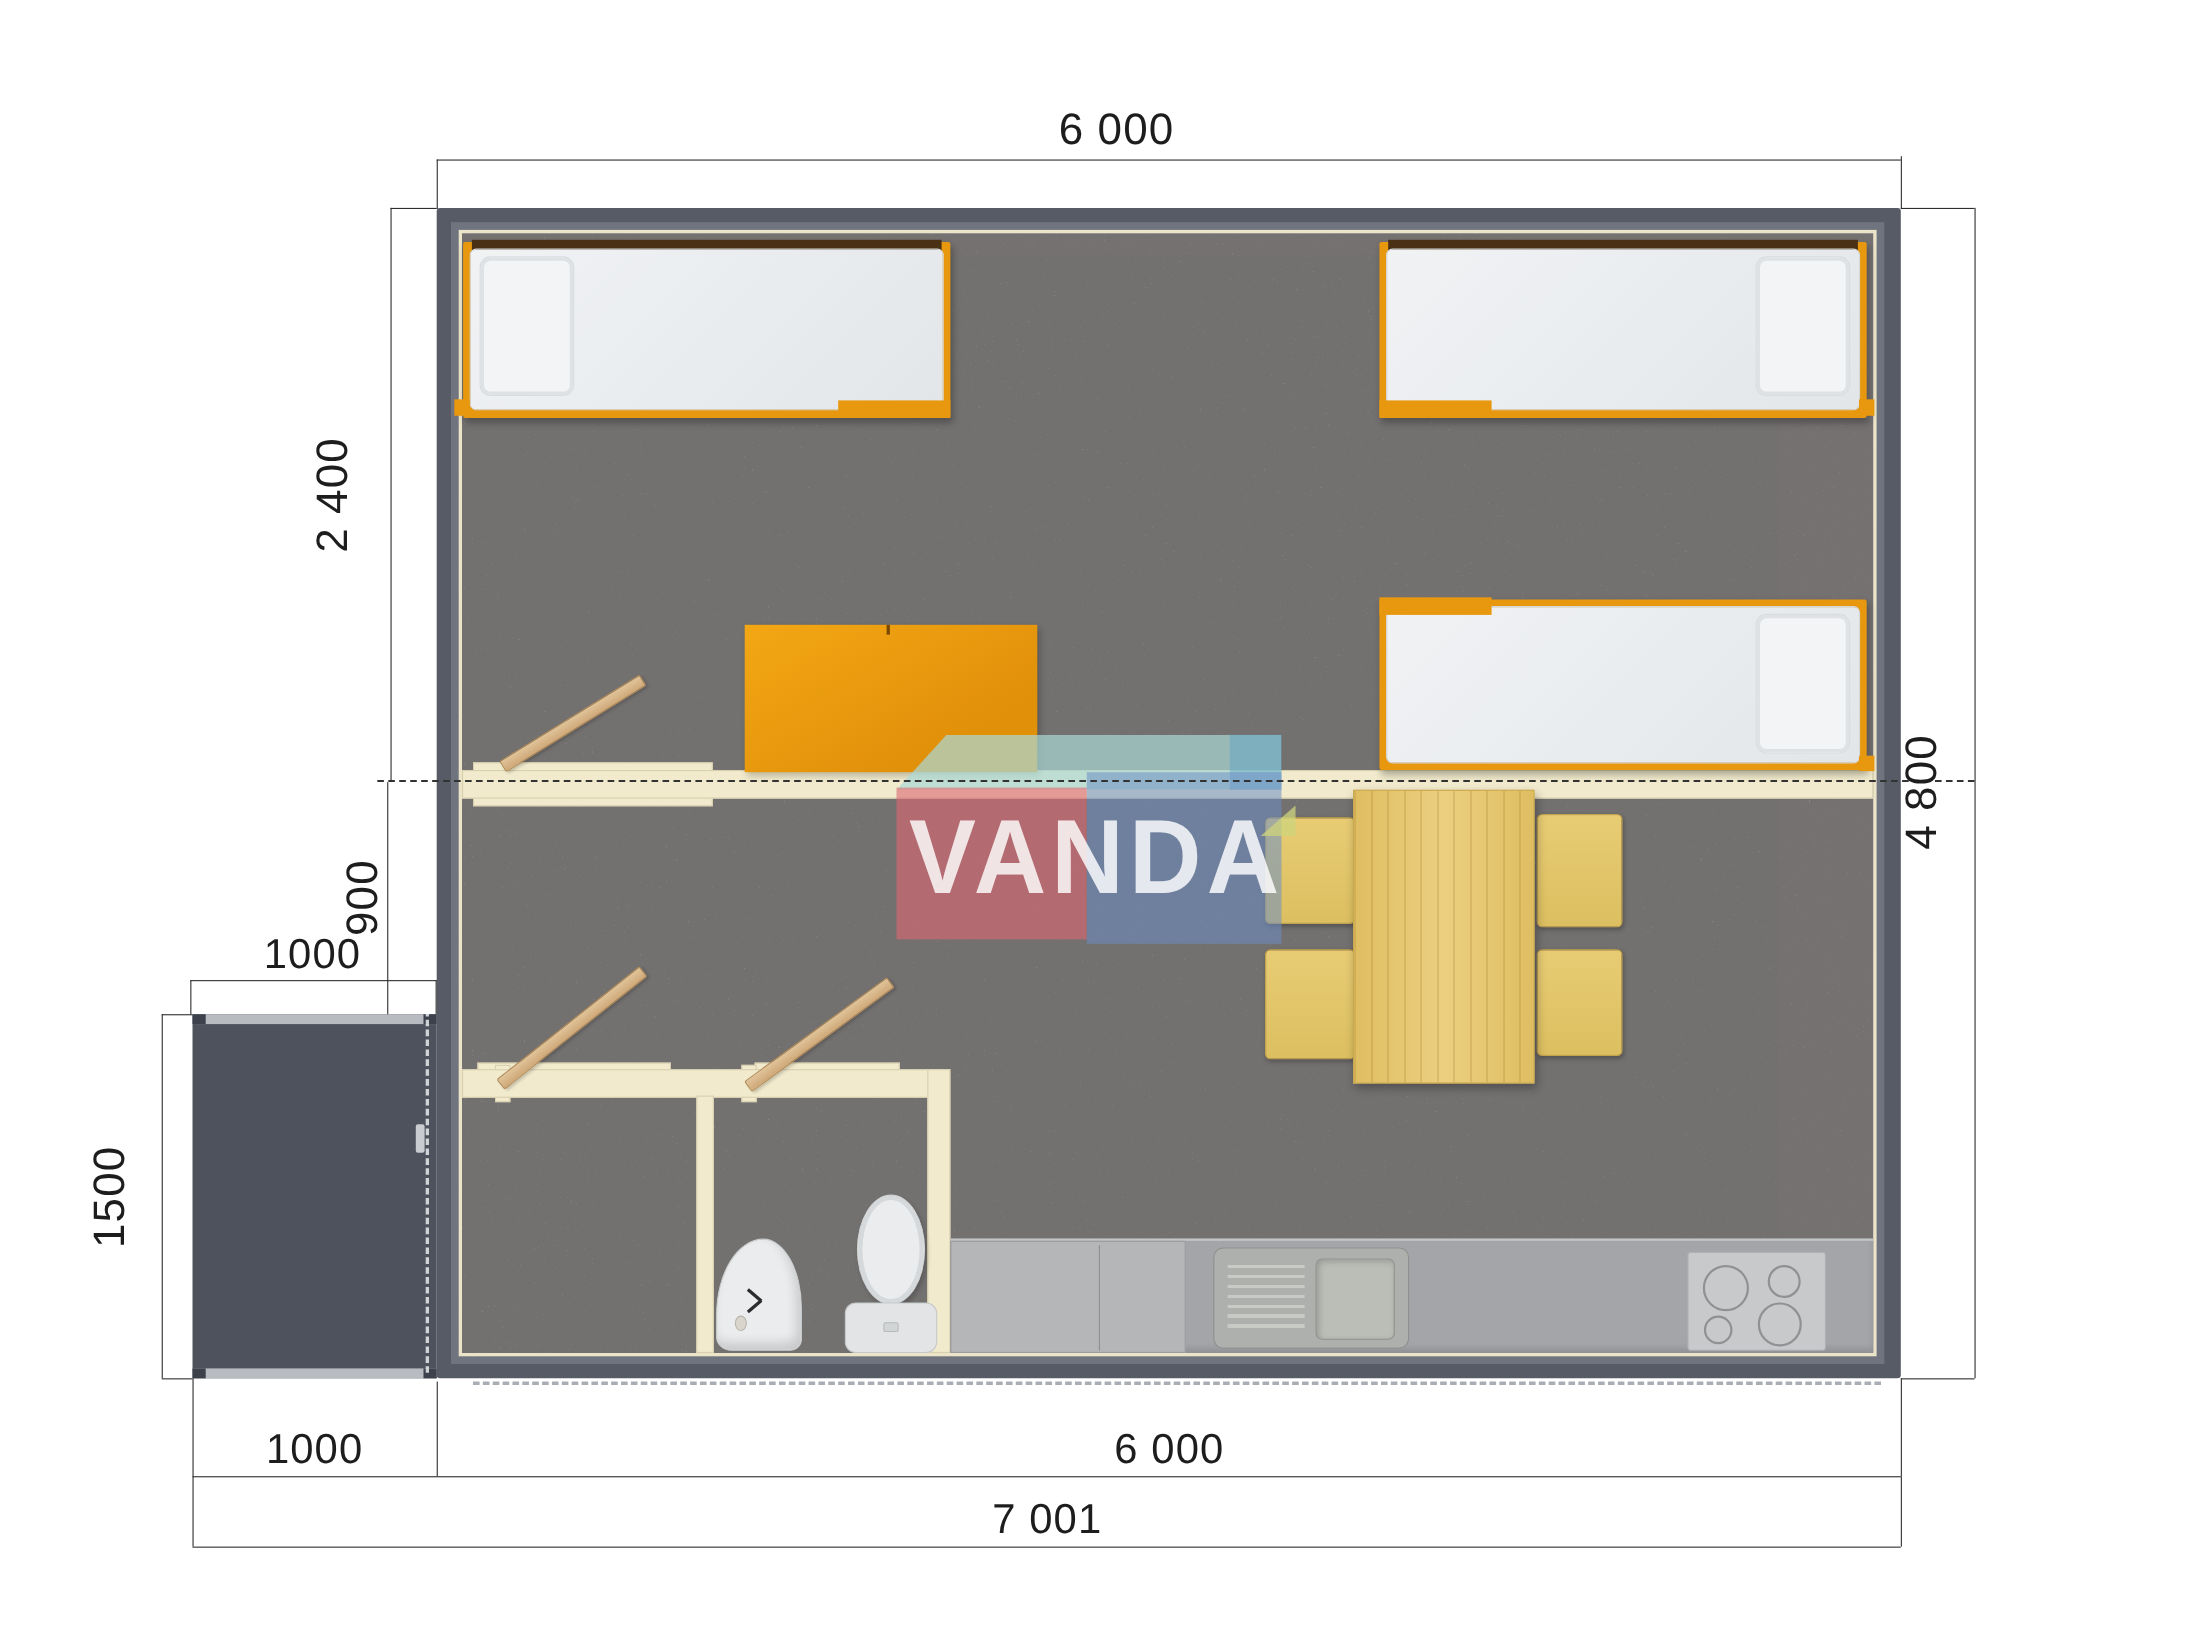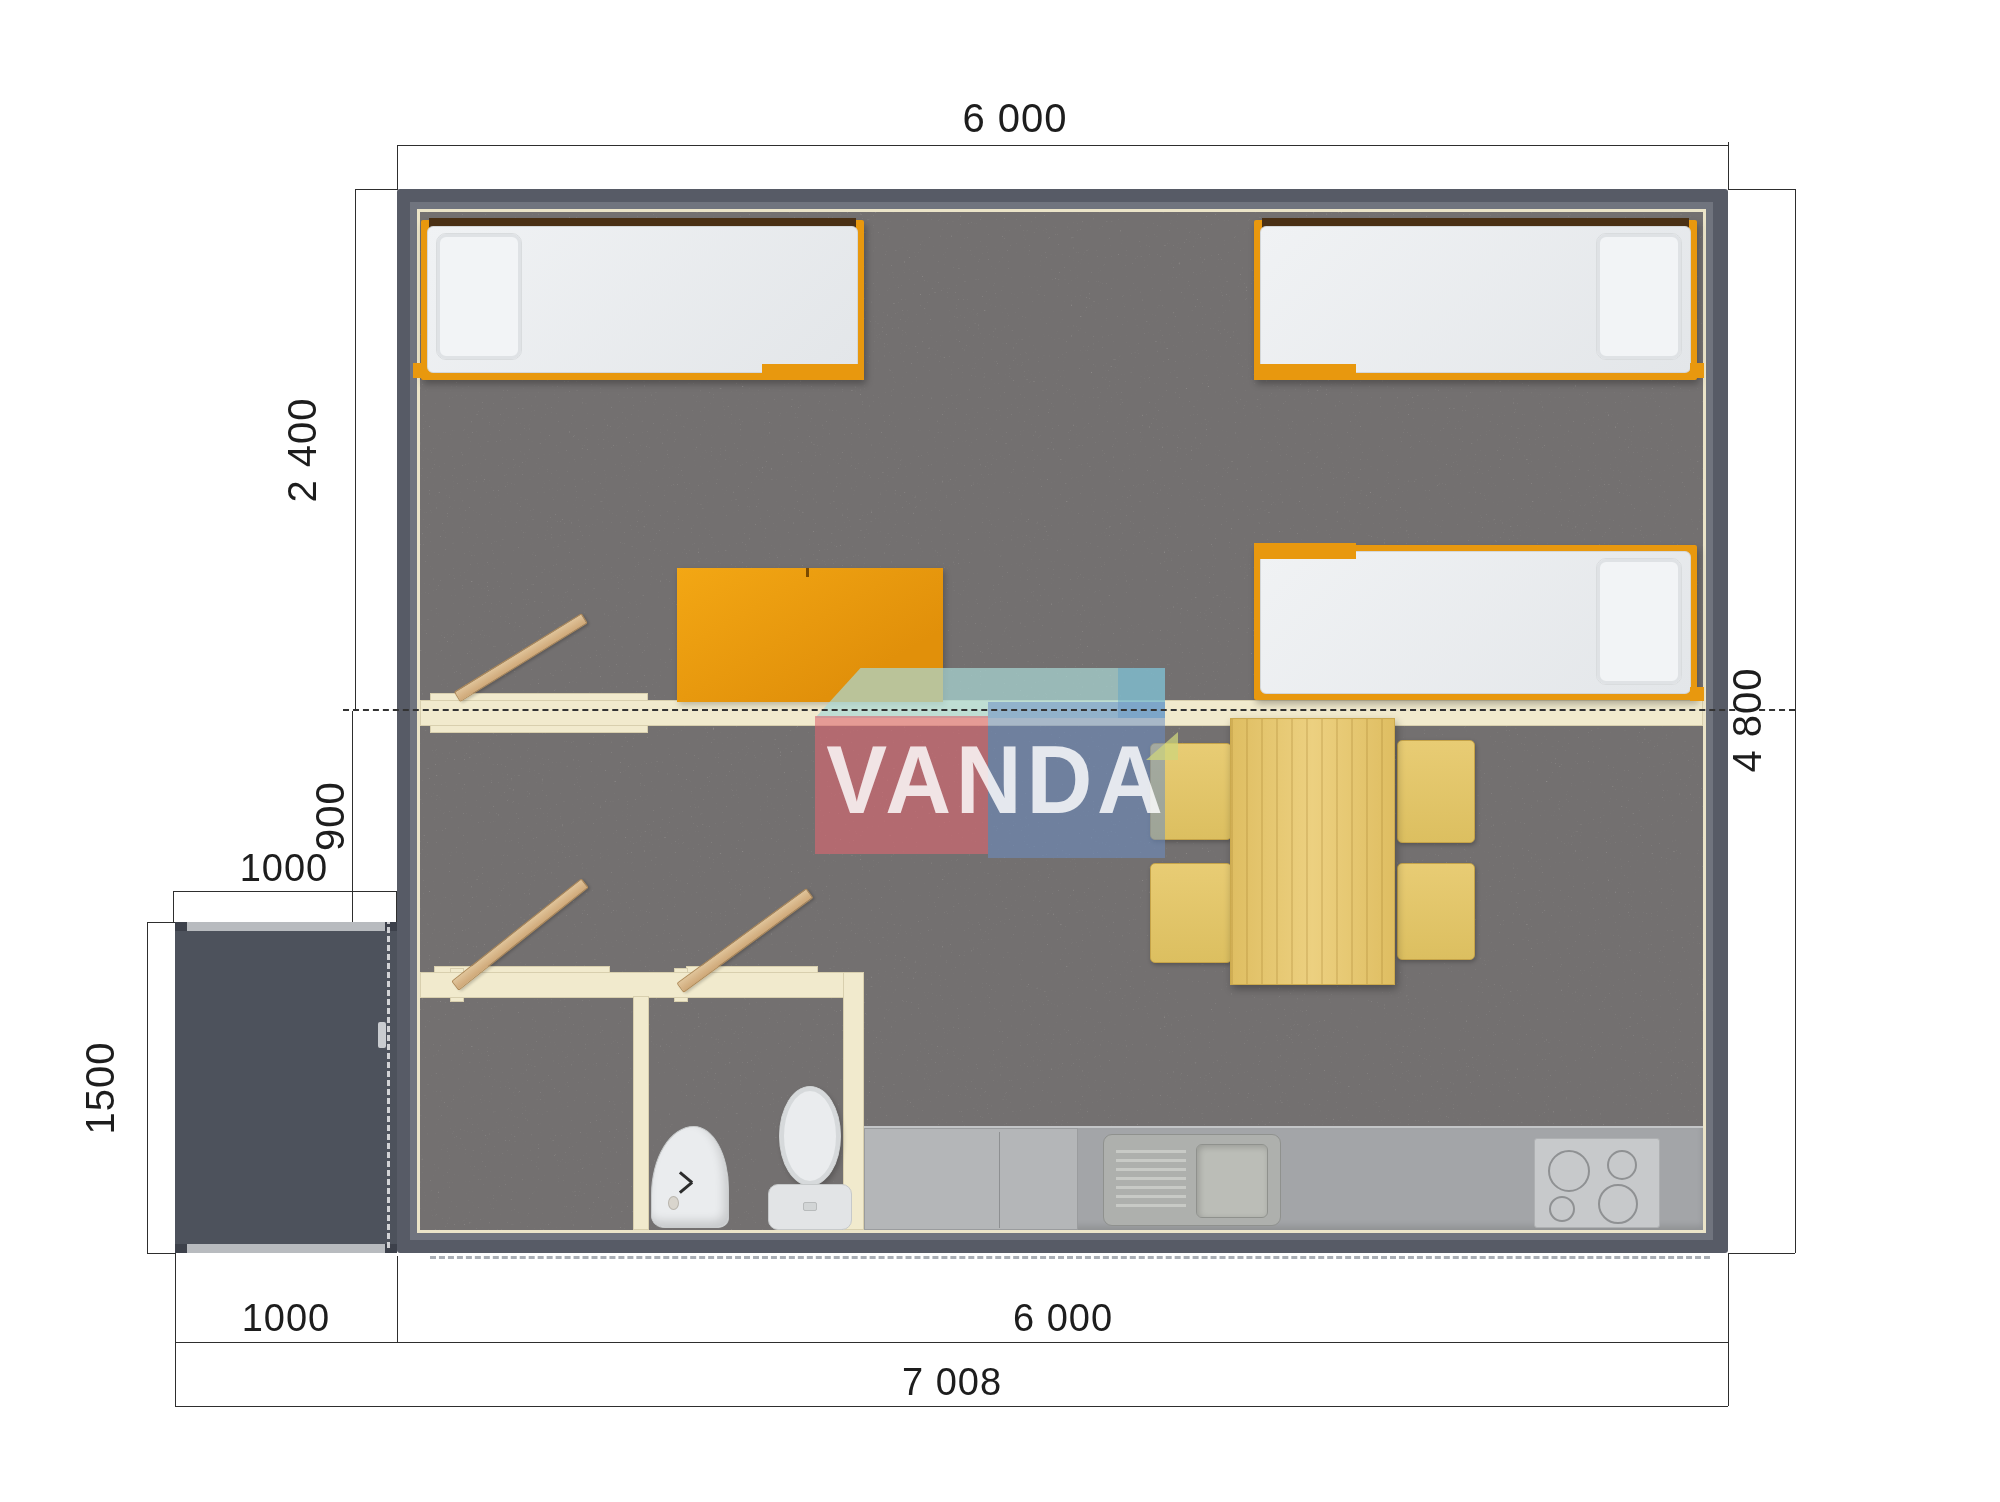--- a/index.html
+++ b/index.html
@@ -189,15 +189,15 @@
   <div class="abs dl-h" style="left:175px;top:1342px;width:1553px;"></div>
   <div class="abs dl-v" style="left:175px;top:1253px;height:89px;"></div>
   <div class="abs dl-v" style="left:397px;top:1256px;height:86px;"></div>
   <div class="abs dl-v" style="left:1728px;top:1253px;height:89px;"></div>
   <div class="abs dim-label small" style="left:186px;top:1296px;width:200px;height:42px;">1000</div>
   <div class="abs dim-label small" style="left:963px;top:1296px;width:200px;height:42px;">6 000</div>
 
   <div class="abs dl-h" style="left:175px;top:1406px;width:1553px;"></div>
   <div class="abs dl-v" style="left:175px;top:1342px;height:64px;"></div>
   <div class="abs dl-v" style="left:1728px;top:1342px;height:64px;"></div>
-  <div class="abs dim-label small" style="left:852px;top:1360px;width:200px;height:42px;">7 008</div>
+  <div class="abs dim-label small" style="left:852px;top:1360px;width:200px;height:42px;">7 001</div>
 
 </div>
 
 </body></html>

